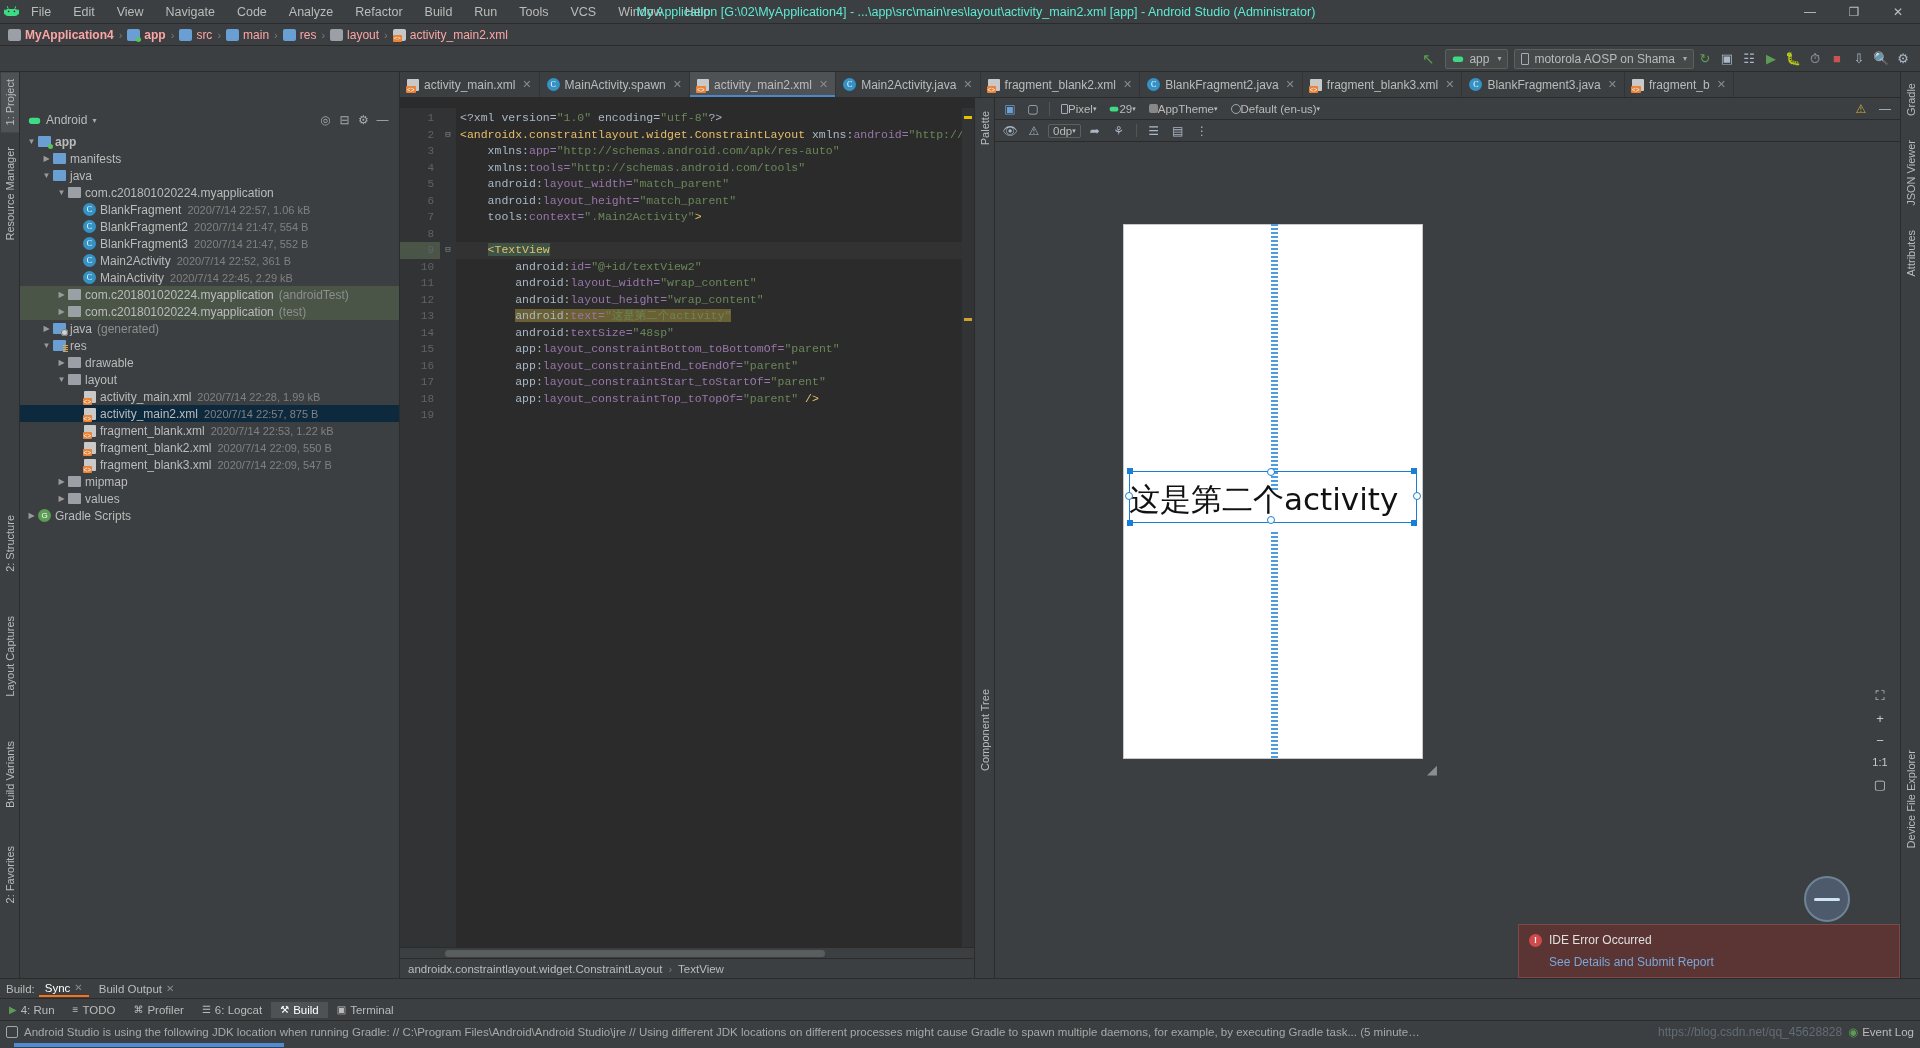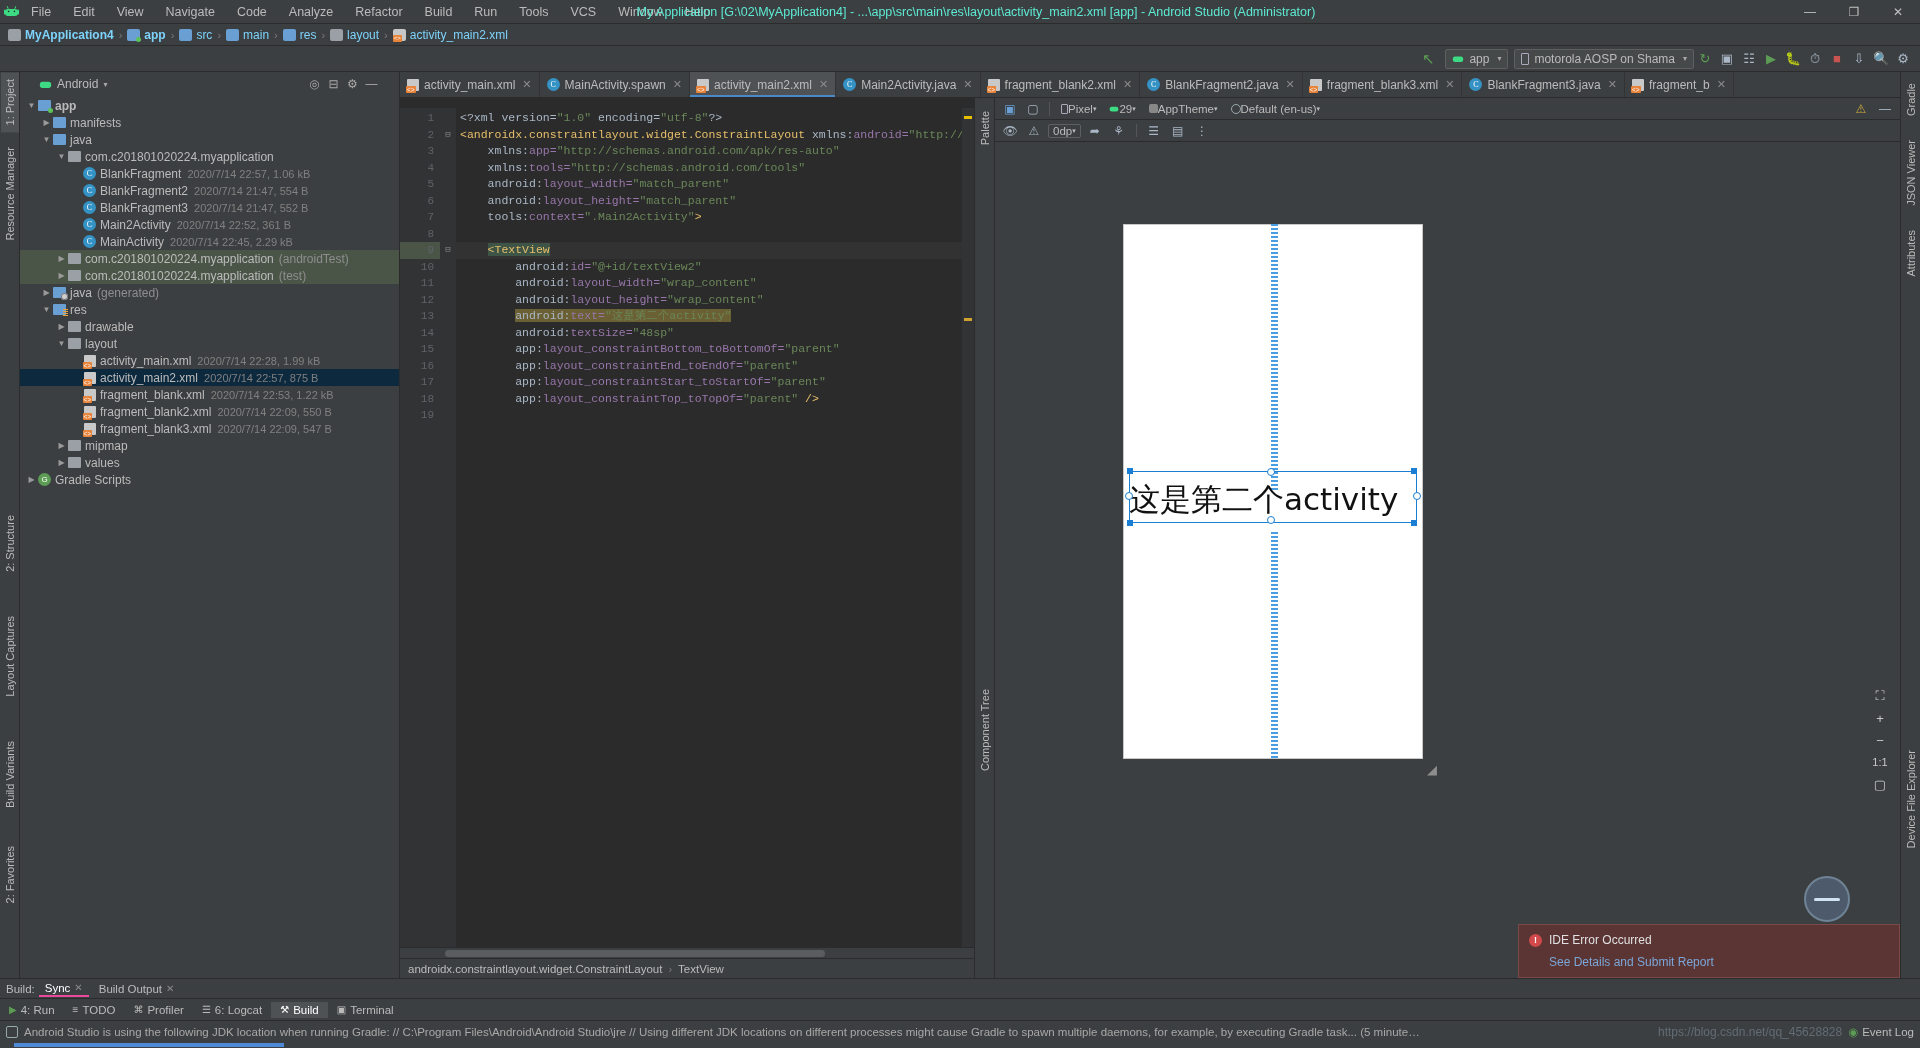--- a/index.html
+++ b/index.html
@@ -16,21 +16,21 @@
   .menu-item{ padding:3px 9px; color:#bbbbbb; font-size:12.5px; white-space:nowrap; }
   .title-center{ position:absolute; left:0; right:0; text-align:center; color:#5eead4;
     font-size:12.5px; pointer-events:none;padding-left:32px; }
   .win-btns{ margin-left:auto; display:flex; align-items:center; gap:0; z-index:5; }
   .win-btn{ width:44px; height:24px; display:flex; align-items:center; justify-content:center;
     color:#c0c0c0; font-size:12px; }
 
   
   .navbar{ height:22px; background:#3c3f41; display:flex; align-items:center; padding-left:4px;
     border-bottom:1px solid #2b2b2b; flex:none; position:relative; }
-  .crumb{ display:flex; align-items:center; gap:4px; padding:0 4px; color:#7dd3fc; font-size:12px; }
+  .crumb{ display:flex; align-items:center; gap:4px; padding:0 4px; color:#fca5a5; font-size:12px; }
   .crumb.bold{ font-weight:bold; }
   .sep{ color:#7a7a7a; padding:0 1px; font-size:11px; }
   .fico{ width:13px; height:12px; border-radius:2px; display:inline-block; position:relative; }
   .fico.blue{ background:#6a9fd4; }
   .fico.gray{ background:#9aa0a6; }
   .fico.xml{ background:#c7c7c7; }
   .fico.xml:after{ content:"<>"; position:absolute; left:0; bottom:-1px; font-size:6px;
     background:#e8833a; color:#fff; padding:0 1px; border-radius:1px; line-height:7px; }
   .fico.dot:after{ content:""; position:absolute; right:-1px; bottom:-1px; width:5px; height:5px;
     border-radius:50%; background:#5ac35a; }
@@ -51,21 +51,21 @@
   .lrail,.rrail{ width:20px; background:#3c3f41; display:flex; flex-direction:column;
     align-items:center; flex:none; border-right:1px solid #2b2b2b; }
   .rrail{ border-right:none; border-left:1px solid #2b2b2b; }
   .vtab{ writing-mode:vertical-rl; transform:rotate(180deg); font-size:11px; color:#bbbbbb;
     padding:7px 3px; white-space:nowrap; display:flex; align-items:center; gap:4px; }
   .vtab.active{ background:#4e5254; }
 
   
   .project{ width:380px; background:#3c3f41; display:flex; flex-direction:column;
     flex:none; border-right:1px solid #2b2b2b; }
-  .proj-head{ height:24px; display:flex; align-items:center; padding:0 19px; gap:14px; flex:none; }
+  .proj-head{ height:24px; display:flex; align-items:center; padding:0 8px; gap:14px; flex:none;margin-top:36px; }
   .proj-head .lbl{ display:flex; align-items:center; gap:5px; font-size:12px; color:#bbbbbb; }
   .proj-head .tools{ margin-left:auto; display:flex; gap:2px; align-items:center; }
   .phi{ width:17px; height:17px; display:flex; align-items:center; justify-content:center;
     color:#a9a9a9; font-size:12px; }
   .tree{ flex:1; overflow:hidden; padding-top:1px; background:#3c3f41; }
   .trow{ height:17px; display:flex; align-items:center; font-size:12px; color:#bbbbbb;
     white-space:nowrap; padding-right:6px; }
   .trow.sel{ background:#0d293e; }
   .trow.testpkg{ background:#4a5548; }
   .arrow{ width:11px; text-align:center; color:#9a9a9a; font-size:8px; flex:none; }
@@ -161,21 +161,21 @@
     border:1px solid #7a4a4a; padding:8px 10px; }
   .notif .t{ display:flex; align-items:center; gap:7px; color:#e0e0e0; font-size:12px; }
   .notif .err{ width:13px;height:13px;border-radius:50%;background:#d0494b;color:#fff;
     font-size:9px;display:flex;align-items:center;justify-content:center;font-weight:bold; }
   .notif .link{ color:#7aa7d8; font-size:12px; margin-top:8px; margin-left:20px; display:block; }
 
   
   .build-bar{ height:20px; background:#3c3f41; display:flex; align-items:center; gap:4px;
     padding-left:6px; flex:none; border-top:1px solid #2b2b2b; font-size:11.5px; }
   .bsub{ display:flex; align-items:center; gap:4px; padding:1px 6px; color:#bbbbbb; }
-  .bsub.act{ color:#ffffff; border-bottom:2px solid #ec4899; }
+  .bsub.act{ color:#ffffff; border-bottom:2px solid #f97316; }
   .bsub .x{ color:#8a8a8a; font-size:10px; }
   .bottom-tabs{ height:22px; background:#3c3f41; display:flex; align-items:center; gap:0;
     flex:none; border-top:1px solid #2b2b2b; }
   .btab{ display:flex; align-items:center; gap:4px; padding:2px 9px; font-size:11.5px; color:#bbbbbb; }
   .btab.active{ background:#4e5254; color:#ffffff; }
   .statusbar{ height:22px; background:#3c3f41; display:flex; align-items:center; gap:6px;
     padding:0 6px; flex:none; border-top:1px solid #2b2b2b; font-size:11.5px; color:#a8a8a8; }
   .wm{ color:#6f7b87; font-size:12px; margin-left:auto; opacity:.75; }
   .evt{ display:flex; align-items:center; gap:4px; color:#bbbbbb; }
   .bottom-strip{ height:6px; background:#3c3f41; flex:none; position:relative; }

